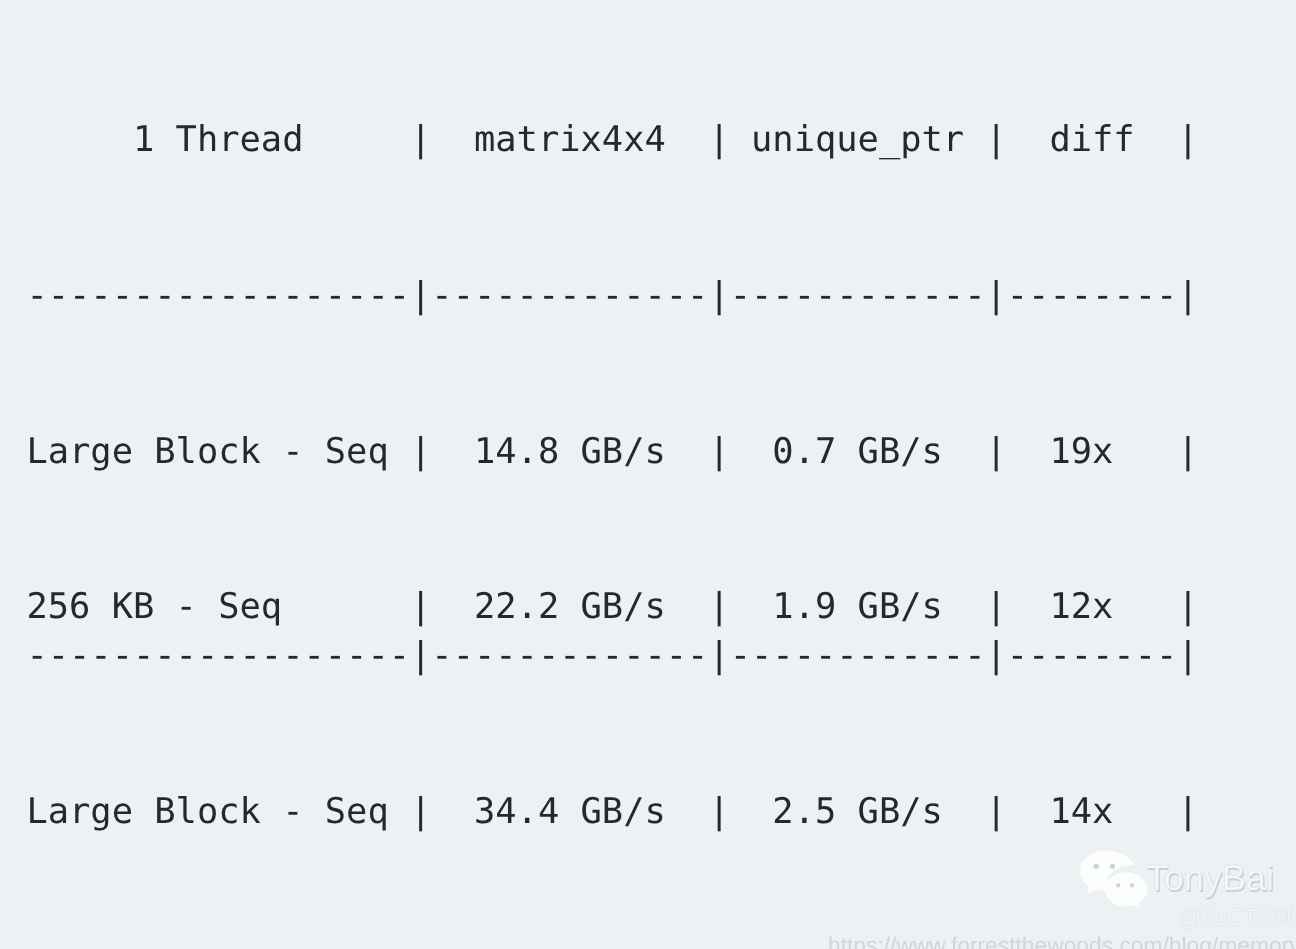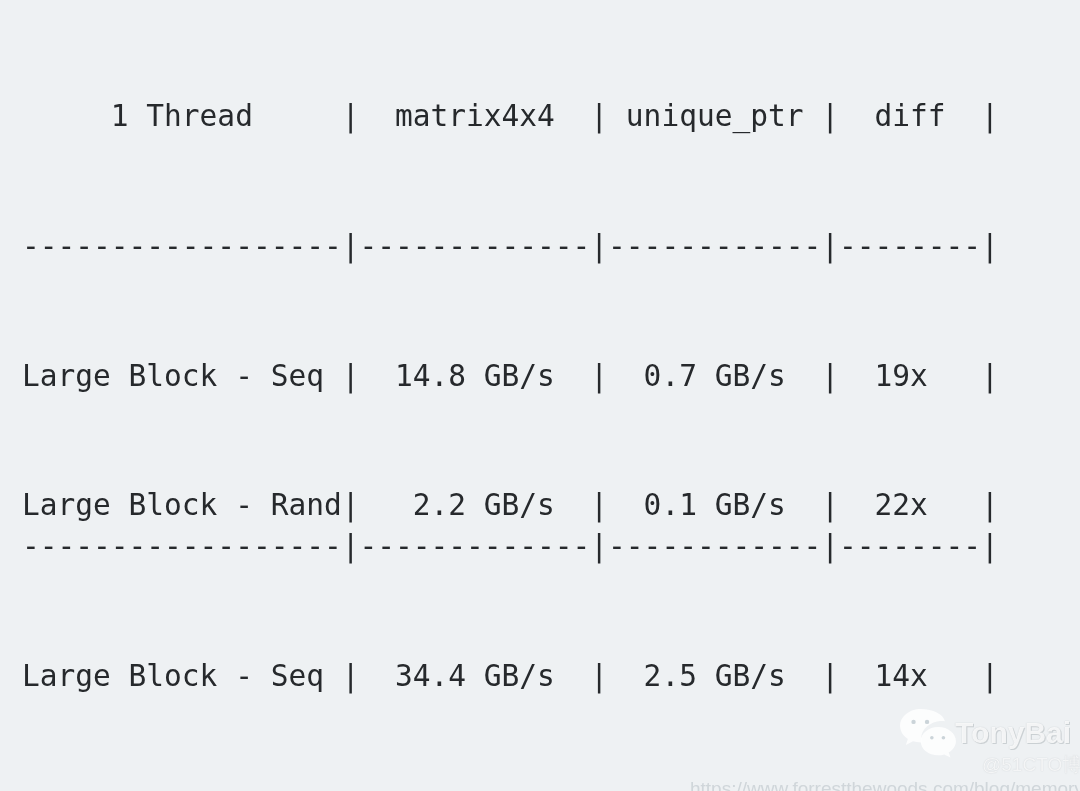--- a/index.html
+++ b/index.html
@@ -56,21 +56,21 @@
     height: 52px;
     pointer-events: none;
     opacity: 0.92;
   }
   .watermark-brand {
     position: absolute;
     left: 955px;
     top: 716px;
     font-family: "Liberation Sans", sans-serif;
     font-size: 30px;
-    font-weight: 700;
+    font-weight: 400;
     color: rgba(255,255,255,0.86);
     text-shadow:
        0 0 1px rgba(140,150,155,0.55),
        1px 1px 0 rgba(150,158,163,0.35);
     pointer-events: none;
     white-space: nowrap;
   }
   .watermark-cto {
     position: absolute;
     left: 982px;
@@ -96,21 +96,21 @@
 </style>
 </head>
 <body>
 
 <div id="surface">
 
   <div class="ascii-table" id="table-one">
     <span class="ascii-row">     1 Thread     |  matrix4x4  | unique_ptr |  diff  |</span>
     <span class="ascii-row sep-row">------------------|-------------|------------|--------|</span>
     <span class="ascii-row">Large Block - Seq |  14.8 GB/s  |  0.7 GB/s  |  19x   |</span>
-    <span class="ascii-row">Large Block - Rand|   2.2 GB/s  |  0.1 GB/s  |  22x   |</span>
+    <span class="ascii-row">256 KB - Seq      |  22.2 GB/s  |  1.9 GB/s  |  12x   |</span>
     
     
   </div>
 
   <div class="ascii-table" id="table-two">
     <span class="ascii-row sep-row">------------------|-------------|------------|--------|</span>
     <span class="ascii-row">Large Block - Seq |  34.4 GB/s  |  2.5 GB/s  |  14x   |</span>
     
     
     

